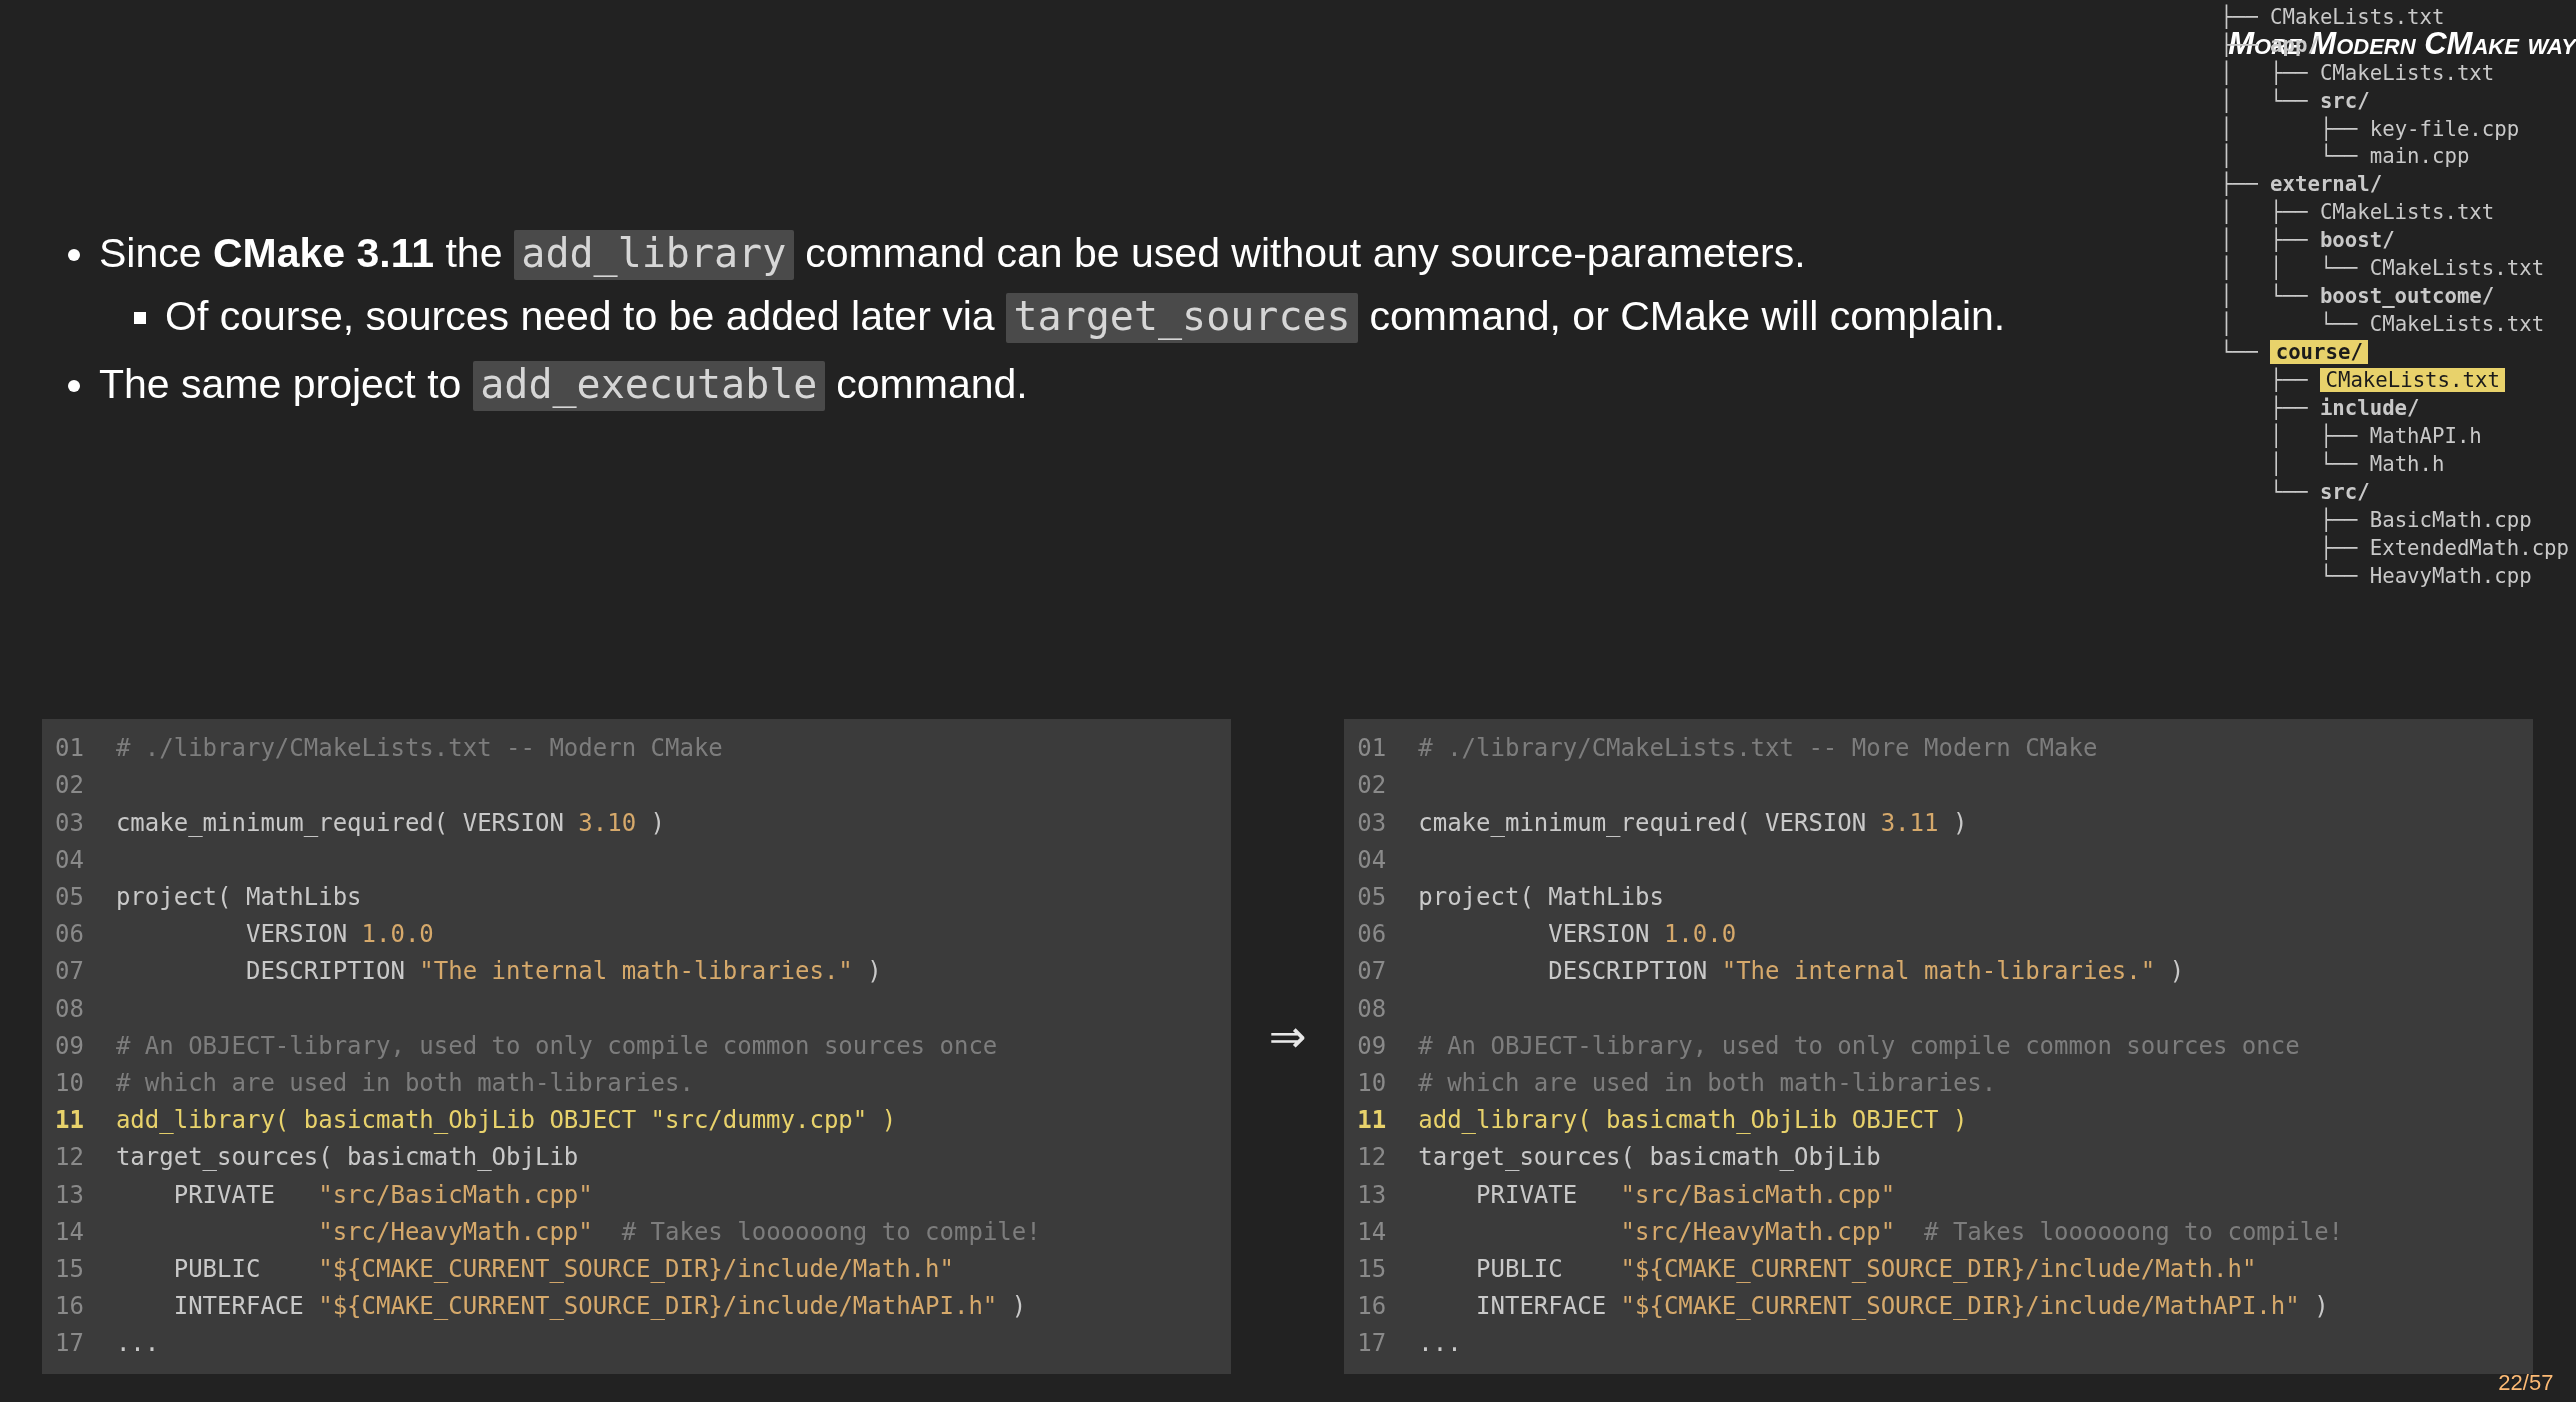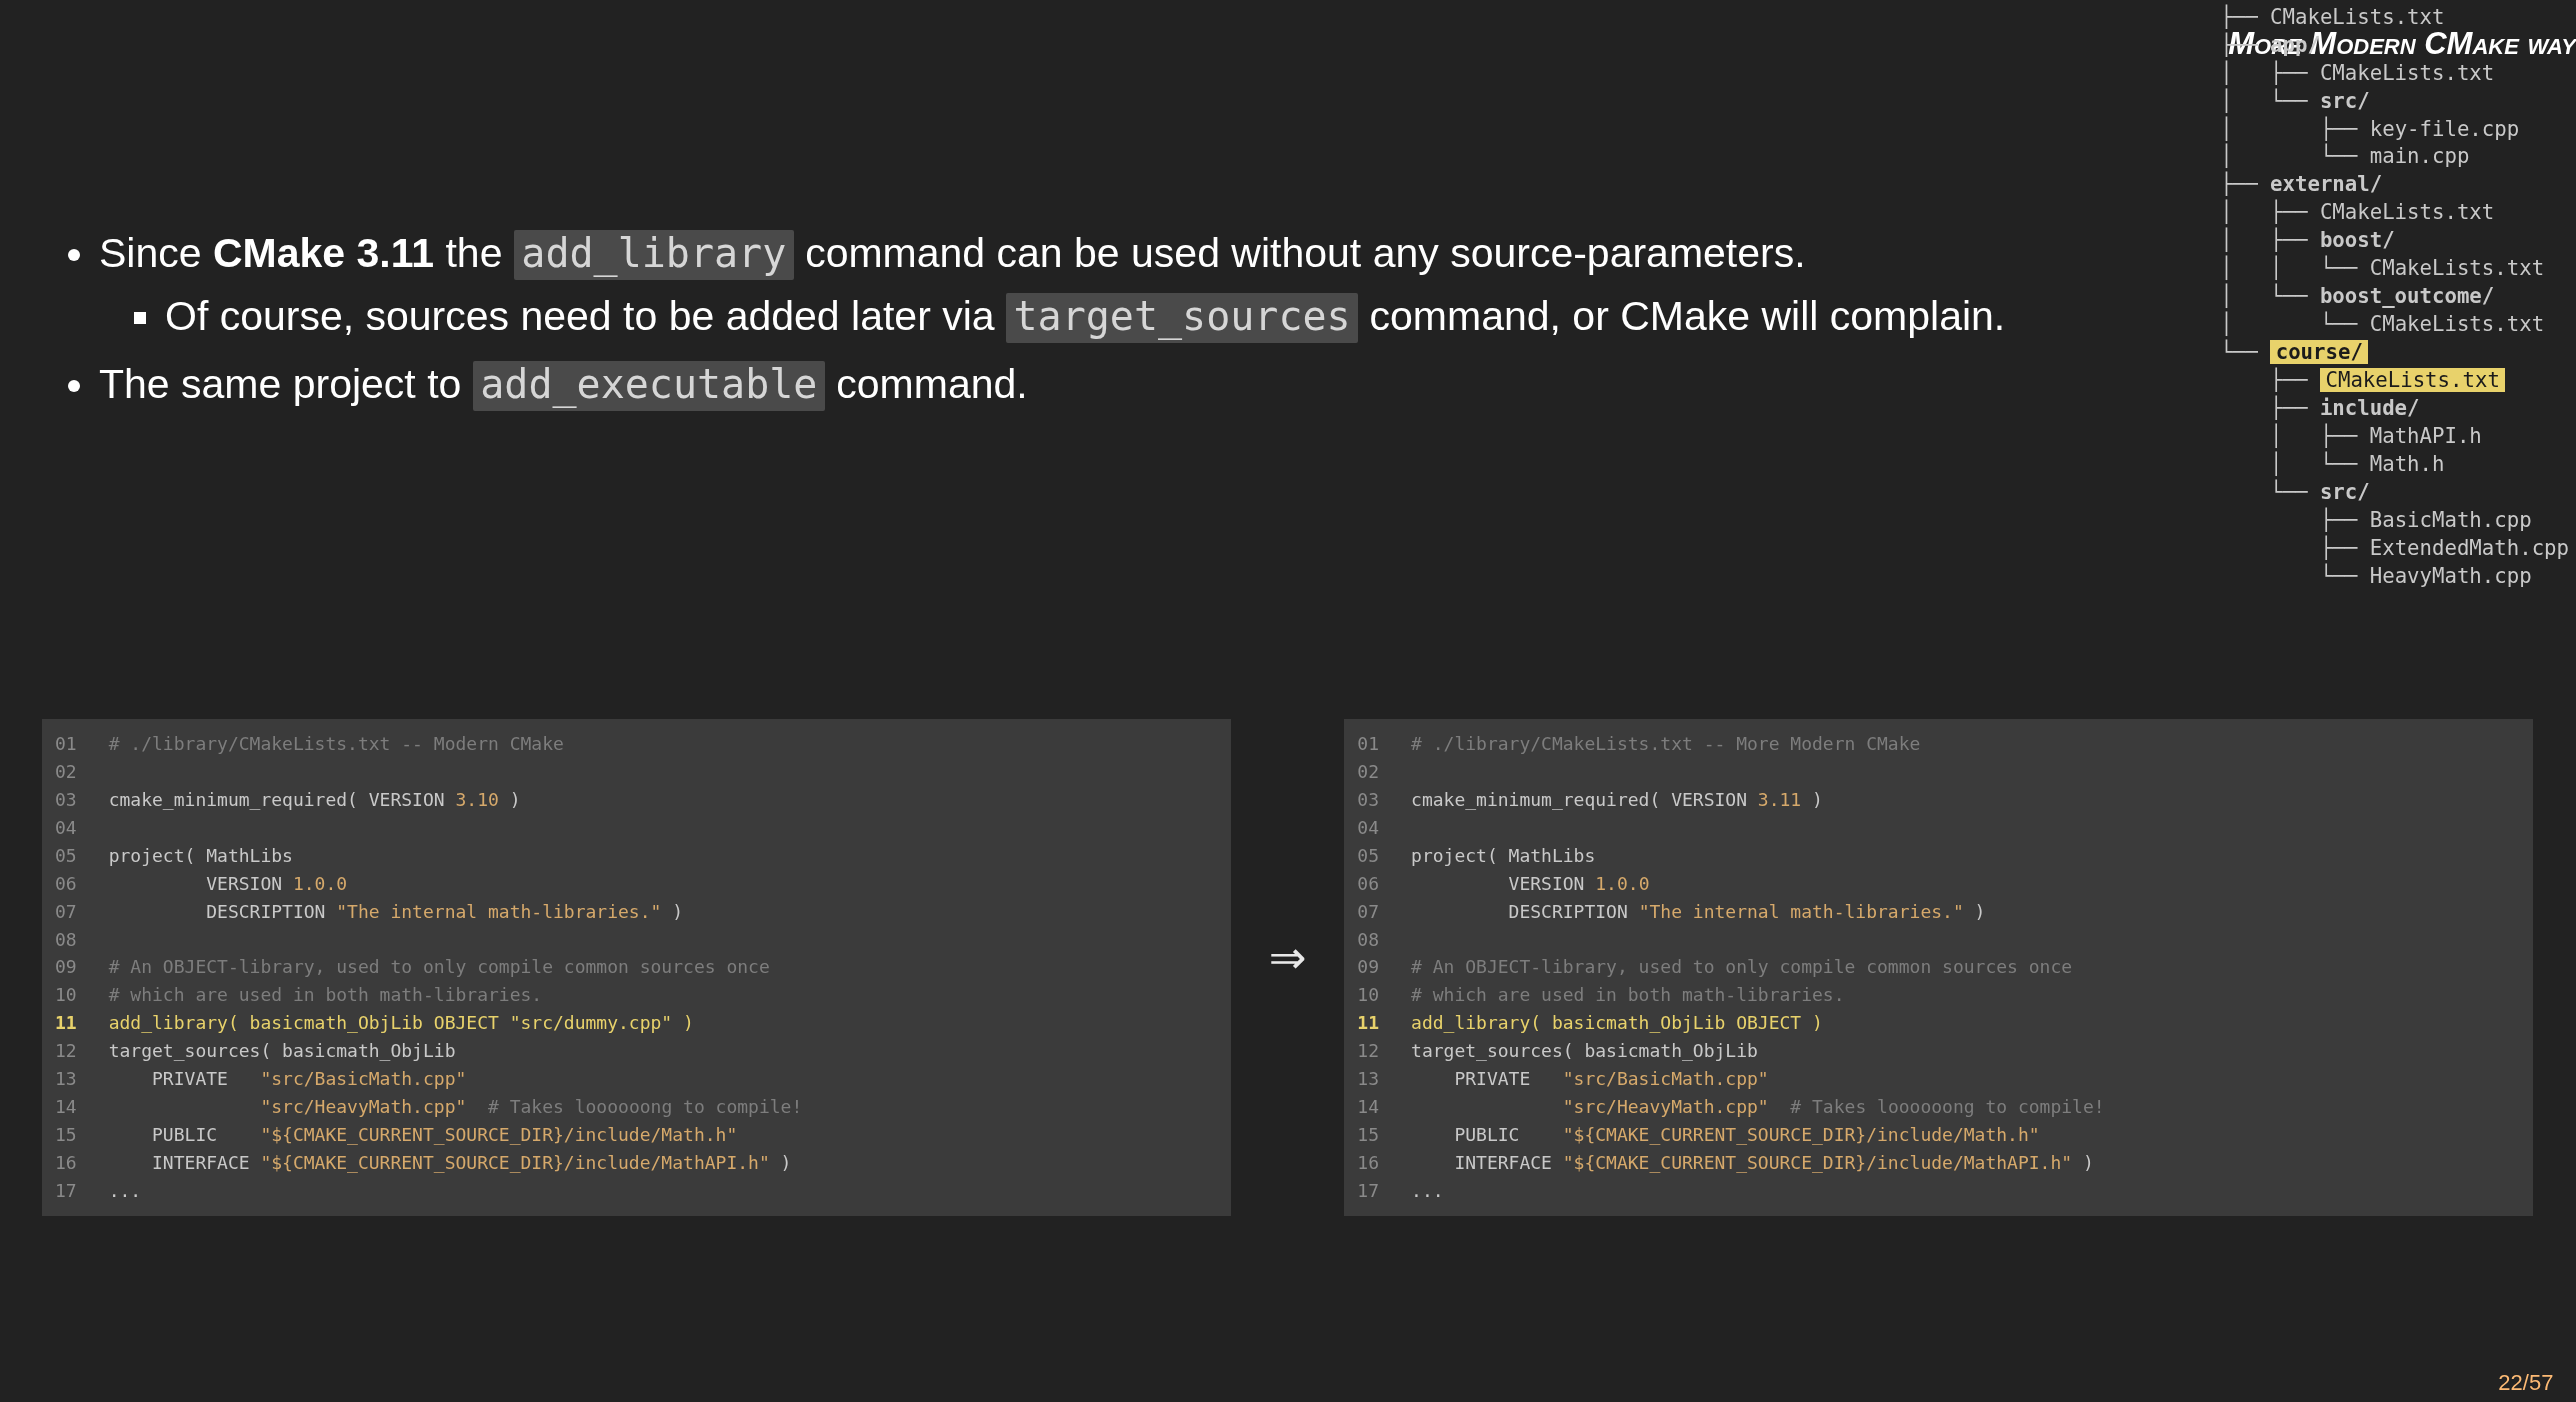--- a/index.html
+++ b/index.html
@@ -78,21 +78,21 @@
     left: 42px;
     top: 719px;
     width: 2491px;
     display: flex;
     align-items: center;
     gap: 38px;
   }
   .code-block {
     background: #3b3b3b;
     font-family: "DejaVu Sans Mono", Consolas, monospace;
-    font-size: 18px;
+    font-size: 24px;
     line-height: 1.55;
     padding: 11.3px 17px 11.3px 13px;
     white-space: pre;
     flex: 1;
   }
   .arrow {
     color: #e8e8e8;
     font-size: 45px;
     flex: 0 0 auto;
     padding-bottom: 19px;

